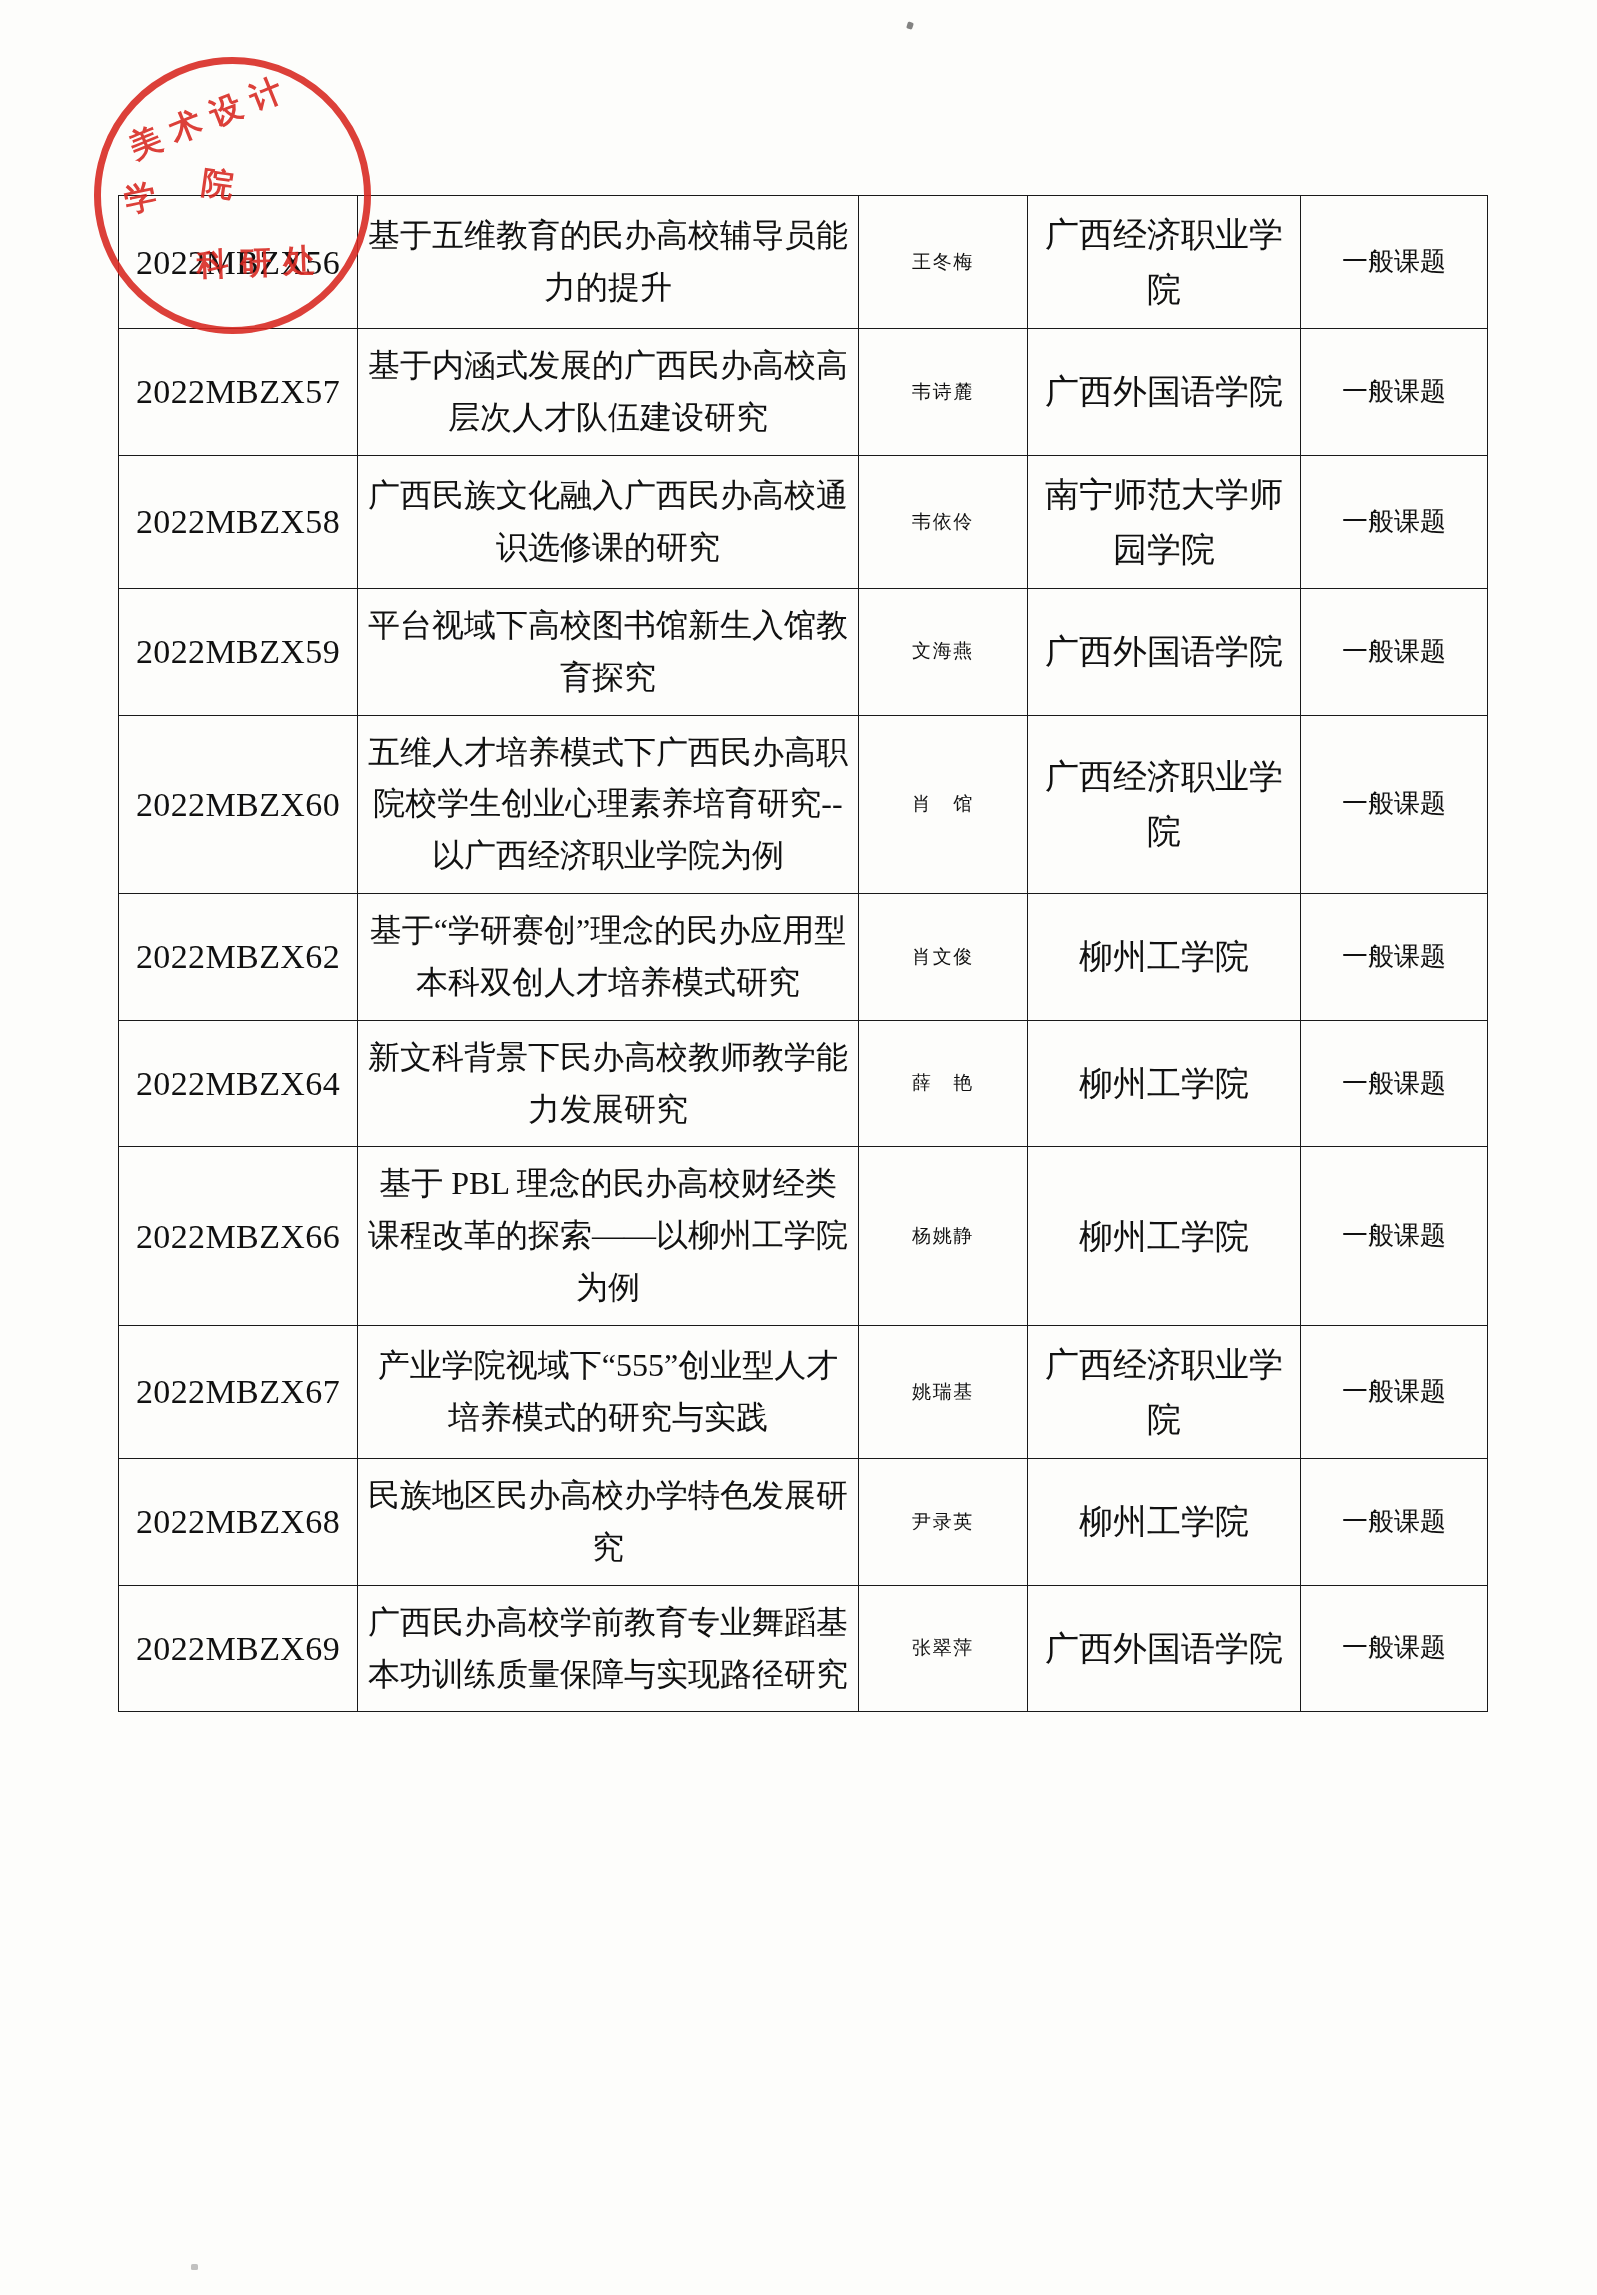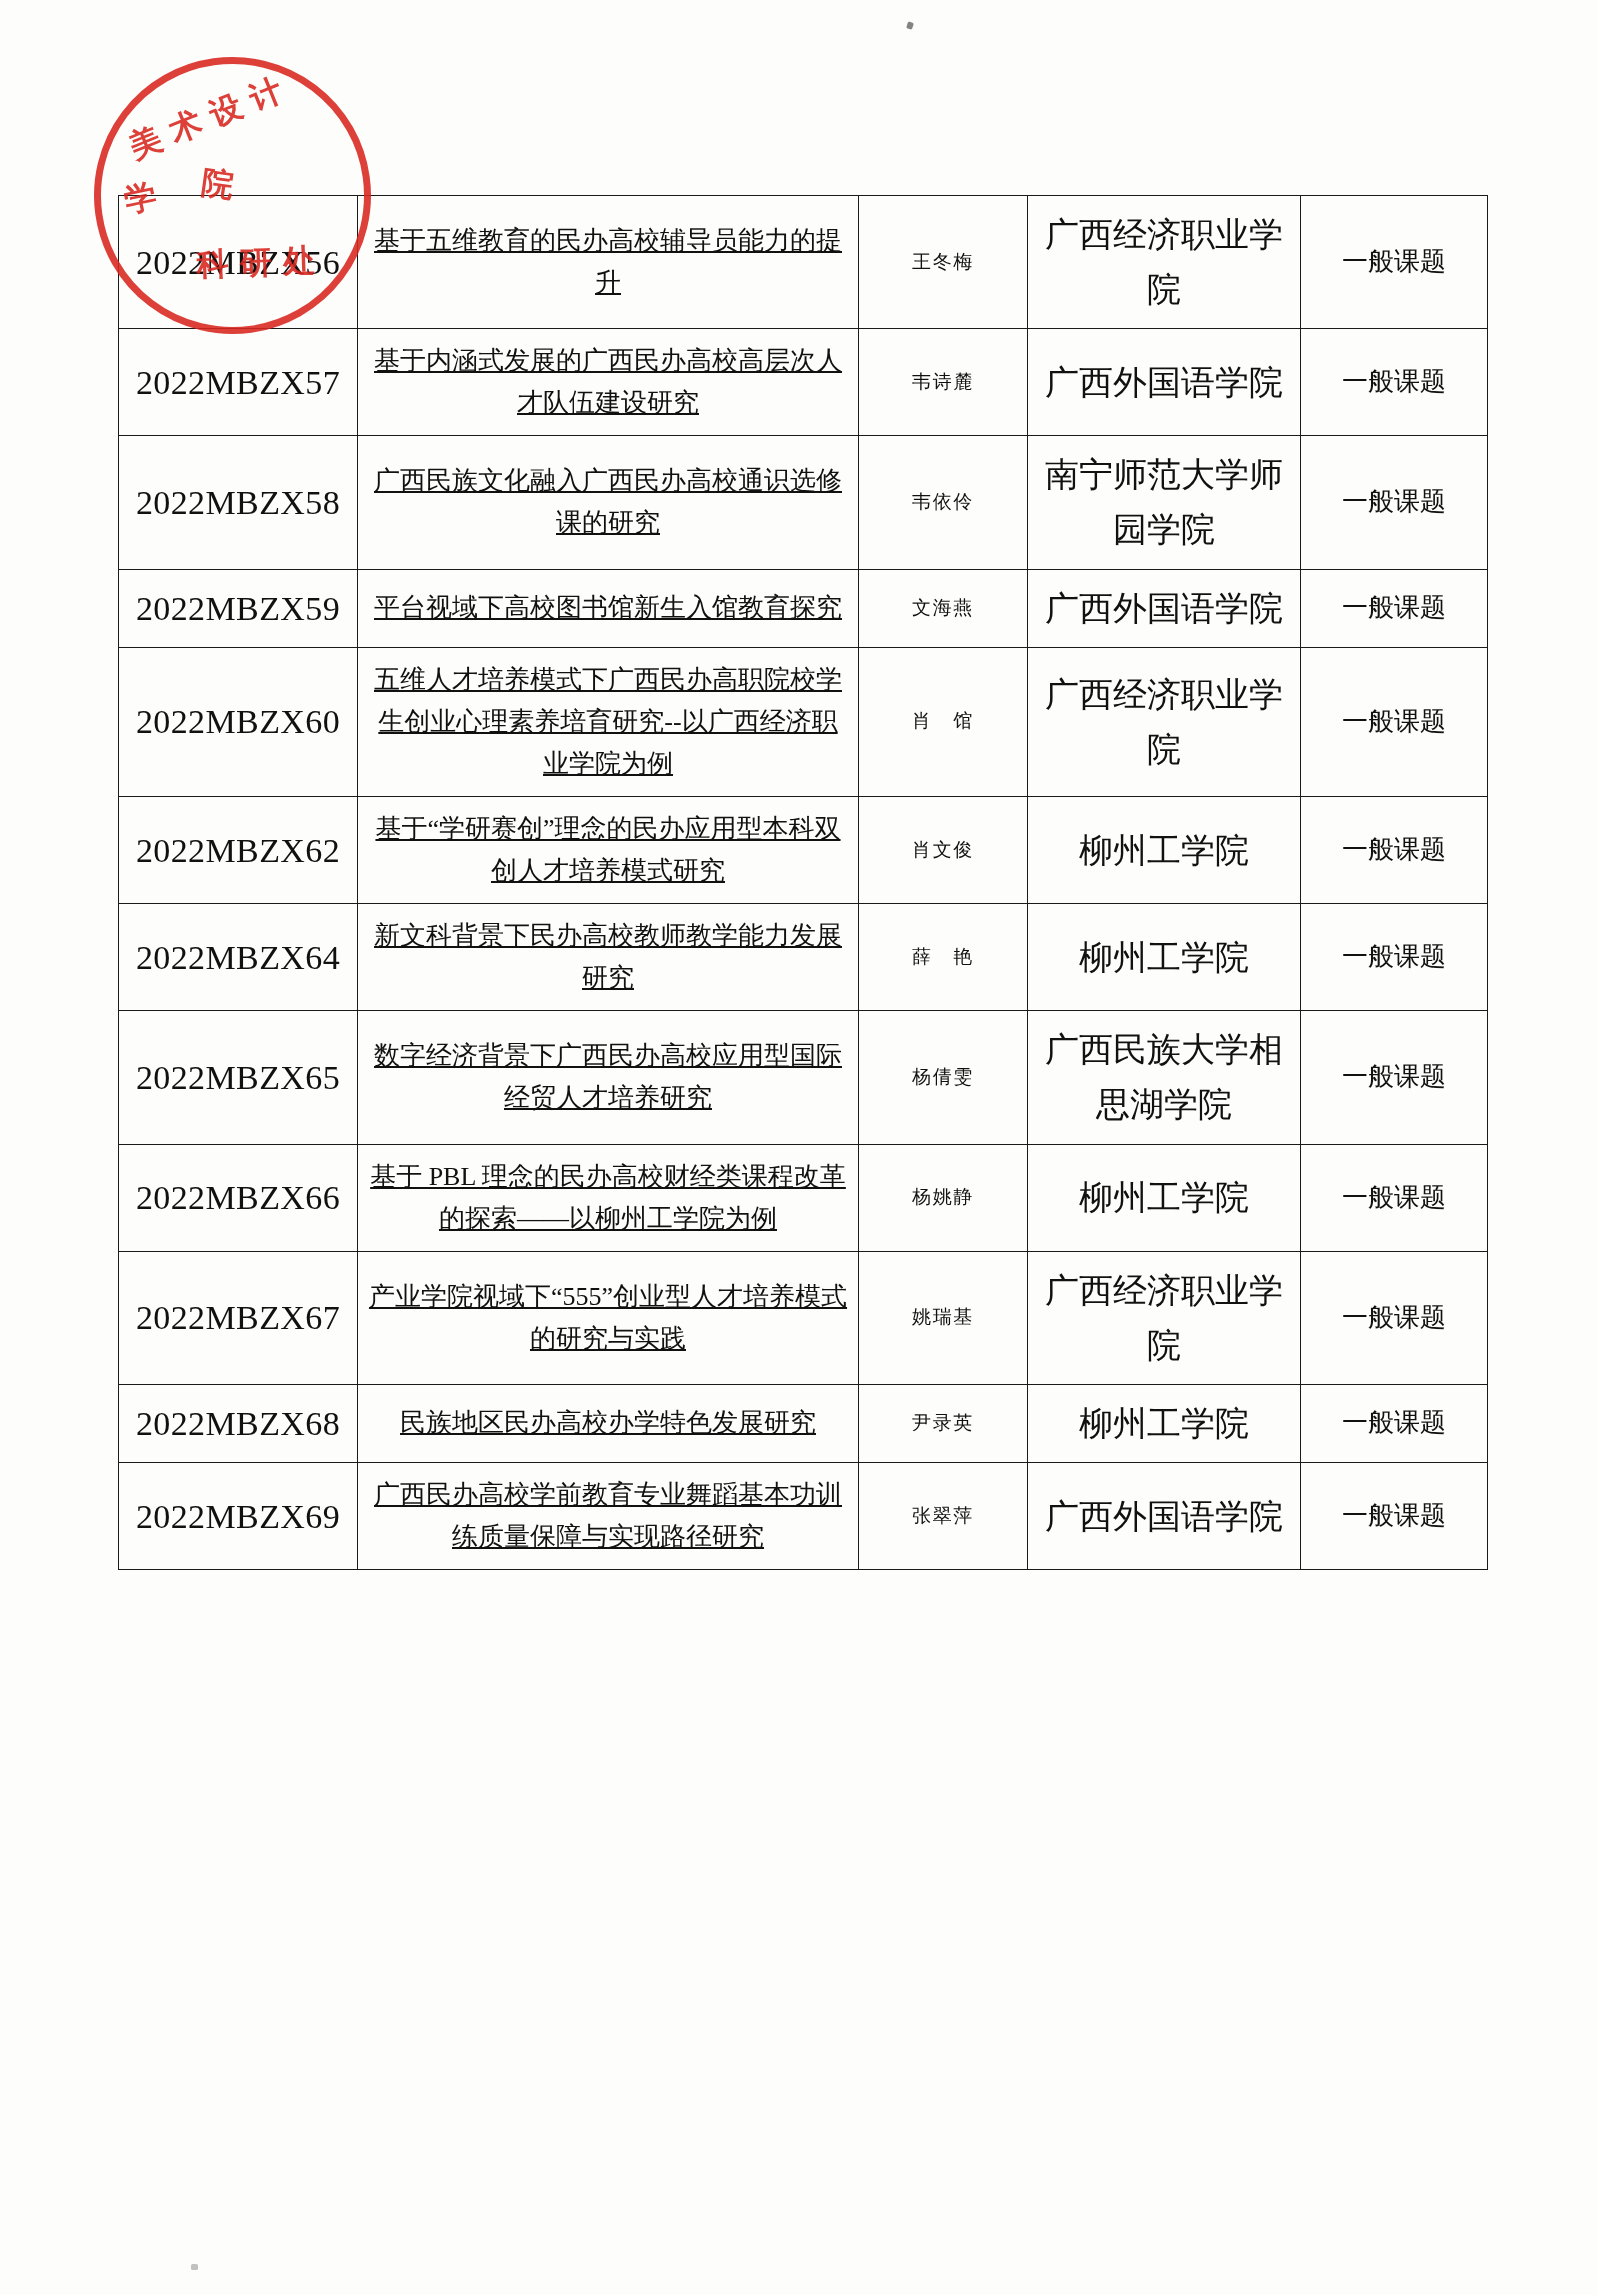--- a/index.html
+++ b/index.html
@@ -116,25 +116,24 @@
   col.c-org    { width: 273px; }
   col.c-type   { width: 187px; }
 
   td.code {
     font-family: Liberation Serif, serif;
     font-size: 34px;
     letter-spacing: 0.4px;
     white-space: nowrap;
   }
   td.title {
-    font-size: 26px;
+    font-size: 32px;
     text-align: center;
     padding-left: 14.3px;
     padding-right: 14.3px;
-    text-decoration: underline;
   }
   td.person {
     font-size: 19px;
     letter-spacing: 1.6px;
     white-space: nowrap;
   }
   td.org {
     font-size: 34px;
   }
   td.type {
@@ -220,27 +219,20 @@
 
 
       <tr>
         <td class="code">2022MBZX64</td>
         <td class="title">新文科背景下民办高校教师教学能力发展研究</td>
         <td class="person">薛　艳</td>
         <td class="org">柳州工学院</td>
         <td class="type">一般课题</td>
       </tr>
 
-      <tr>
-        <td class="code">2022MBZX65</td>
-        <td class="title">数字经济背景下广西民办高校应用型国际经贸人才培养研究</td>
-        <td class="person">杨倩雯</td>
-        <td class="org">广西民族大学相思湖学院</td>
-        <td class="type">一般课题</td>
-      </tr>
 
       <tr>
         <td class="code">2022MBZX66</td>
         <td class="title">基于 PBL 理念的民办高校财经类课程改革的探索——以柳州工学院为例</td>
         <td class="person">杨姚静</td>
         <td class="org">柳州工学院</td>
         <td class="type">一般课题</td>
       </tr>
 
       <tr>

